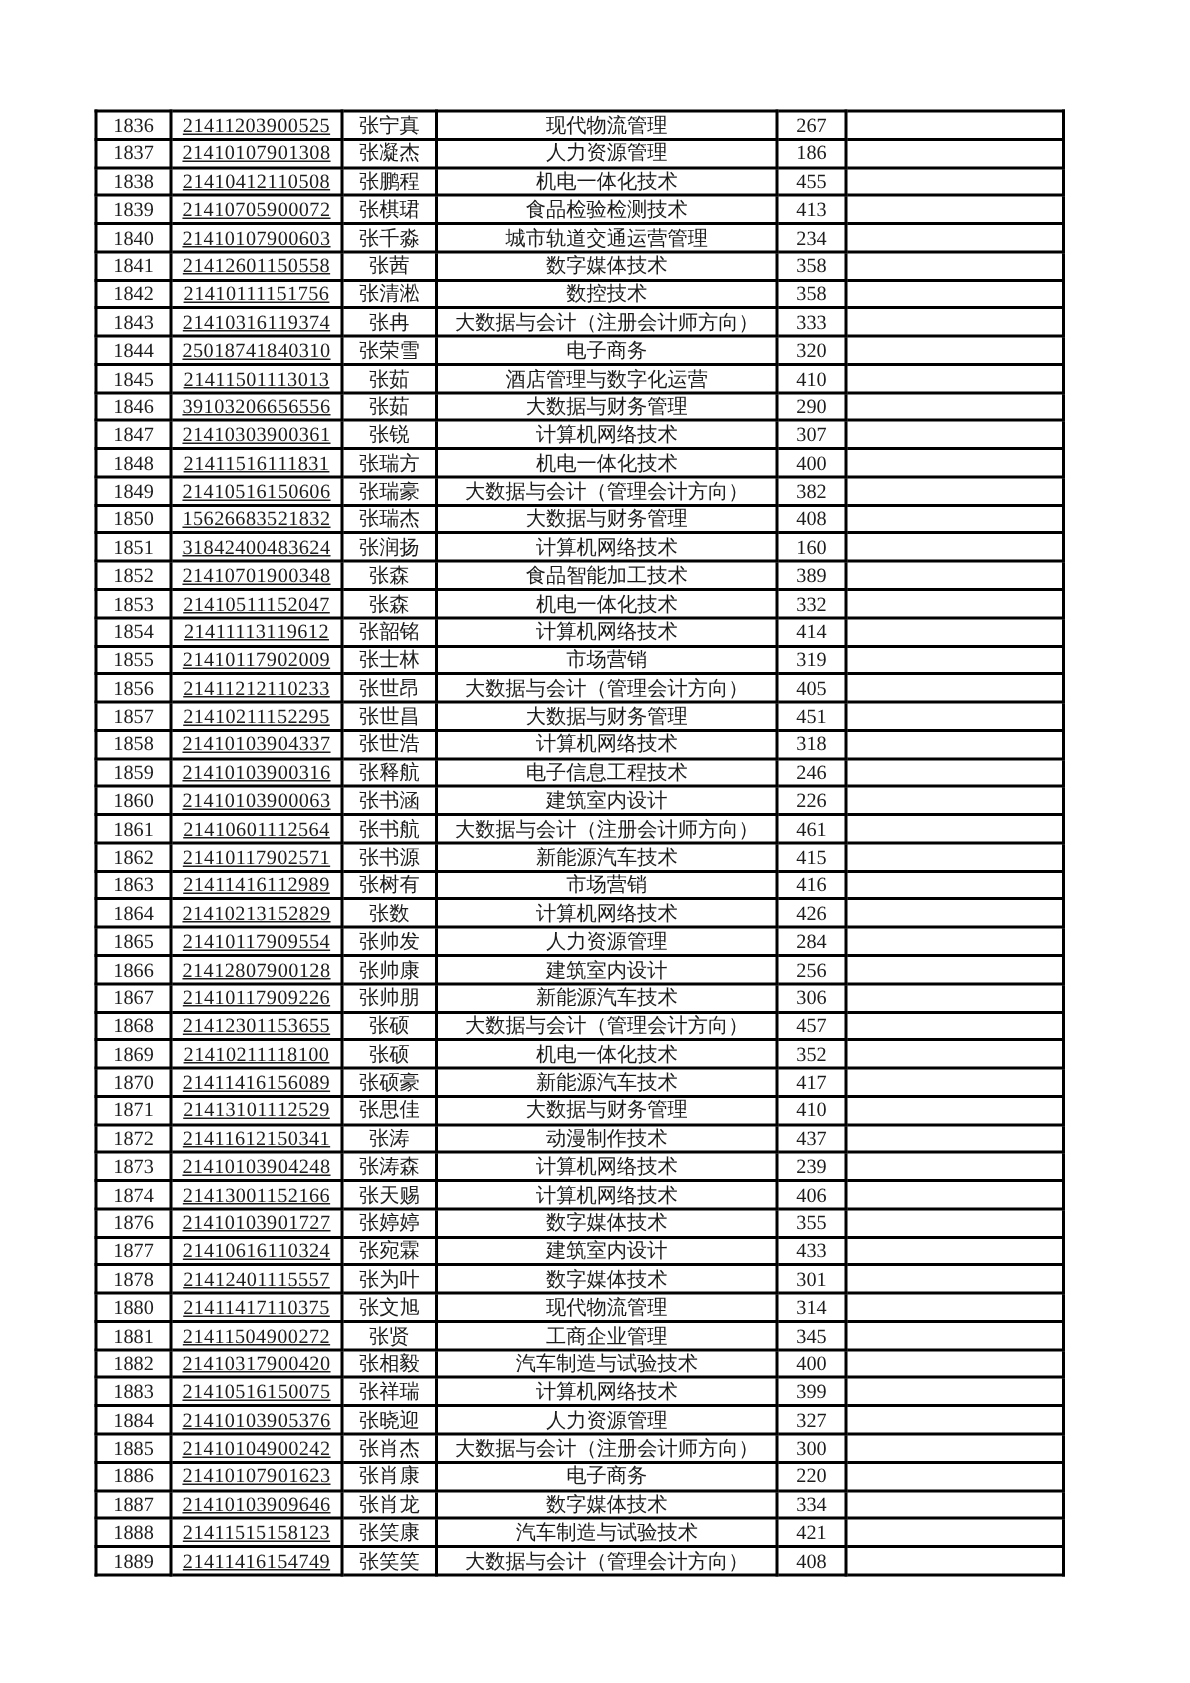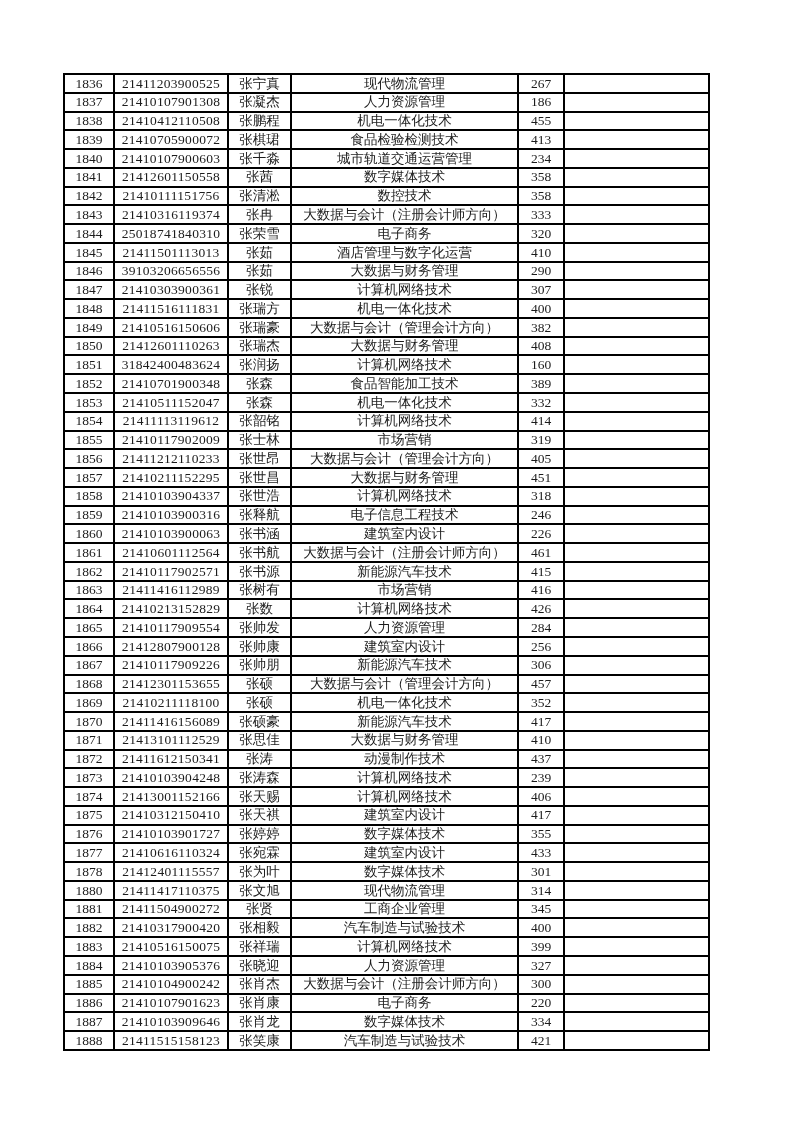--- a/index.html
+++ b/index.html
@@ -32,21 +32,21 @@
     border: 2px solid #000000;
     padding: 0 1px;
     text-align: center;
     vertical-align: middle;
     font-size: 13.5px;
     line-height: 1;
     color: #1c1c1c;
     white-space: nowrap;
     overflow: hidden;
   }
-  td.c-id    { letter-spacing: 0.3px; }
+  td.c-id    { letter-spacing: 0.3px; text-decoration: underline; }
   td.c-major { font-size: 13px; }
 </style>
 </head>
 <body>
 
 <div class="page">
   <table class="grid">
     <colgroup>
       <col style="width:50px">
       <col style="width:114px">
@@ -163,21 +163,21 @@
         <tr>
           <td class="c-no">1849</td>
           <td class="c-id">21410516150606</td>
           <td class="c-name">张瑞豪</td>
           <td class="c-major">大数据与会计（管理会计方向）</td>
           <td class="c-score">382</td>
           <td class="c-note"></td>
         </tr>
         <tr>
           <td class="c-no">1850</td>
-          <td class="c-id">21412601110263</td>
+          <td class="c-id">15626683521832</td>
           <td class="c-name">张瑞杰</td>
           <td class="c-major">大数据与财务管理</td>
           <td class="c-score">408</td>
           <td class="c-note"></td>
         </tr>
         <tr>
           <td class="c-no">1851</td>
           <td class="c-id">31842400483624</td>
           <td class="c-name">张润扬</td>
           <td class="c-major">计算机网络技术</td>
@@ -362,28 +362,20 @@
         </tr>
         <tr>
           <td class="c-no">1874</td>
           <td class="c-id">21413001152166</td>
           <td class="c-name">张天赐</td>
           <td class="c-major">计算机网络技术</td>
           <td class="c-score">406</td>
           <td class="c-note"></td>
         </tr>
         <tr>
-          <td class="c-no">1875</td>
-          <td class="c-id">21410312150410</td>
-          <td class="c-name">张天祺</td>
-          <td class="c-major">建筑室内设计</td>
-          <td class="c-score">417</td>
-          <td class="c-note"></td>
-        </tr>
-        <tr>
           <td class="c-no">1876</td>
           <td class="c-id">21410103901727</td>
           <td class="c-name">张婷婷</td>
           <td class="c-major">数字媒体技术</td>
           <td class="c-score">355</td>
           <td class="c-note"></td>
         </tr>
         <tr>
           <td class="c-no">1877</td>
           <td class="c-id">21410616110324</td>
@@ -465,15 +457,23 @@
           <td class="c-note"></td>
         </tr>
         <tr>
           <td class="c-no">1888</td>
           <td class="c-id">21411515158123</td>
           <td class="c-name">张笑康</td>
           <td class="c-major">汽车制造与试验技术</td>
           <td class="c-score">421</td>
           <td class="c-note"></td>
         </tr>
+        <tr>
+          <td class="c-no">1889</td>
+          <td class="c-id">21411416154749</td>
+          <td class="c-name">张笑笑</td>
+          <td class="c-major">大数据与会计（管理会计方向）</td>
+          <td class="c-score">408</td>
+          <td class="c-note"></td>
+        </tr>
       </tbody>
   </table>
 </div>
 
 </body></html>

